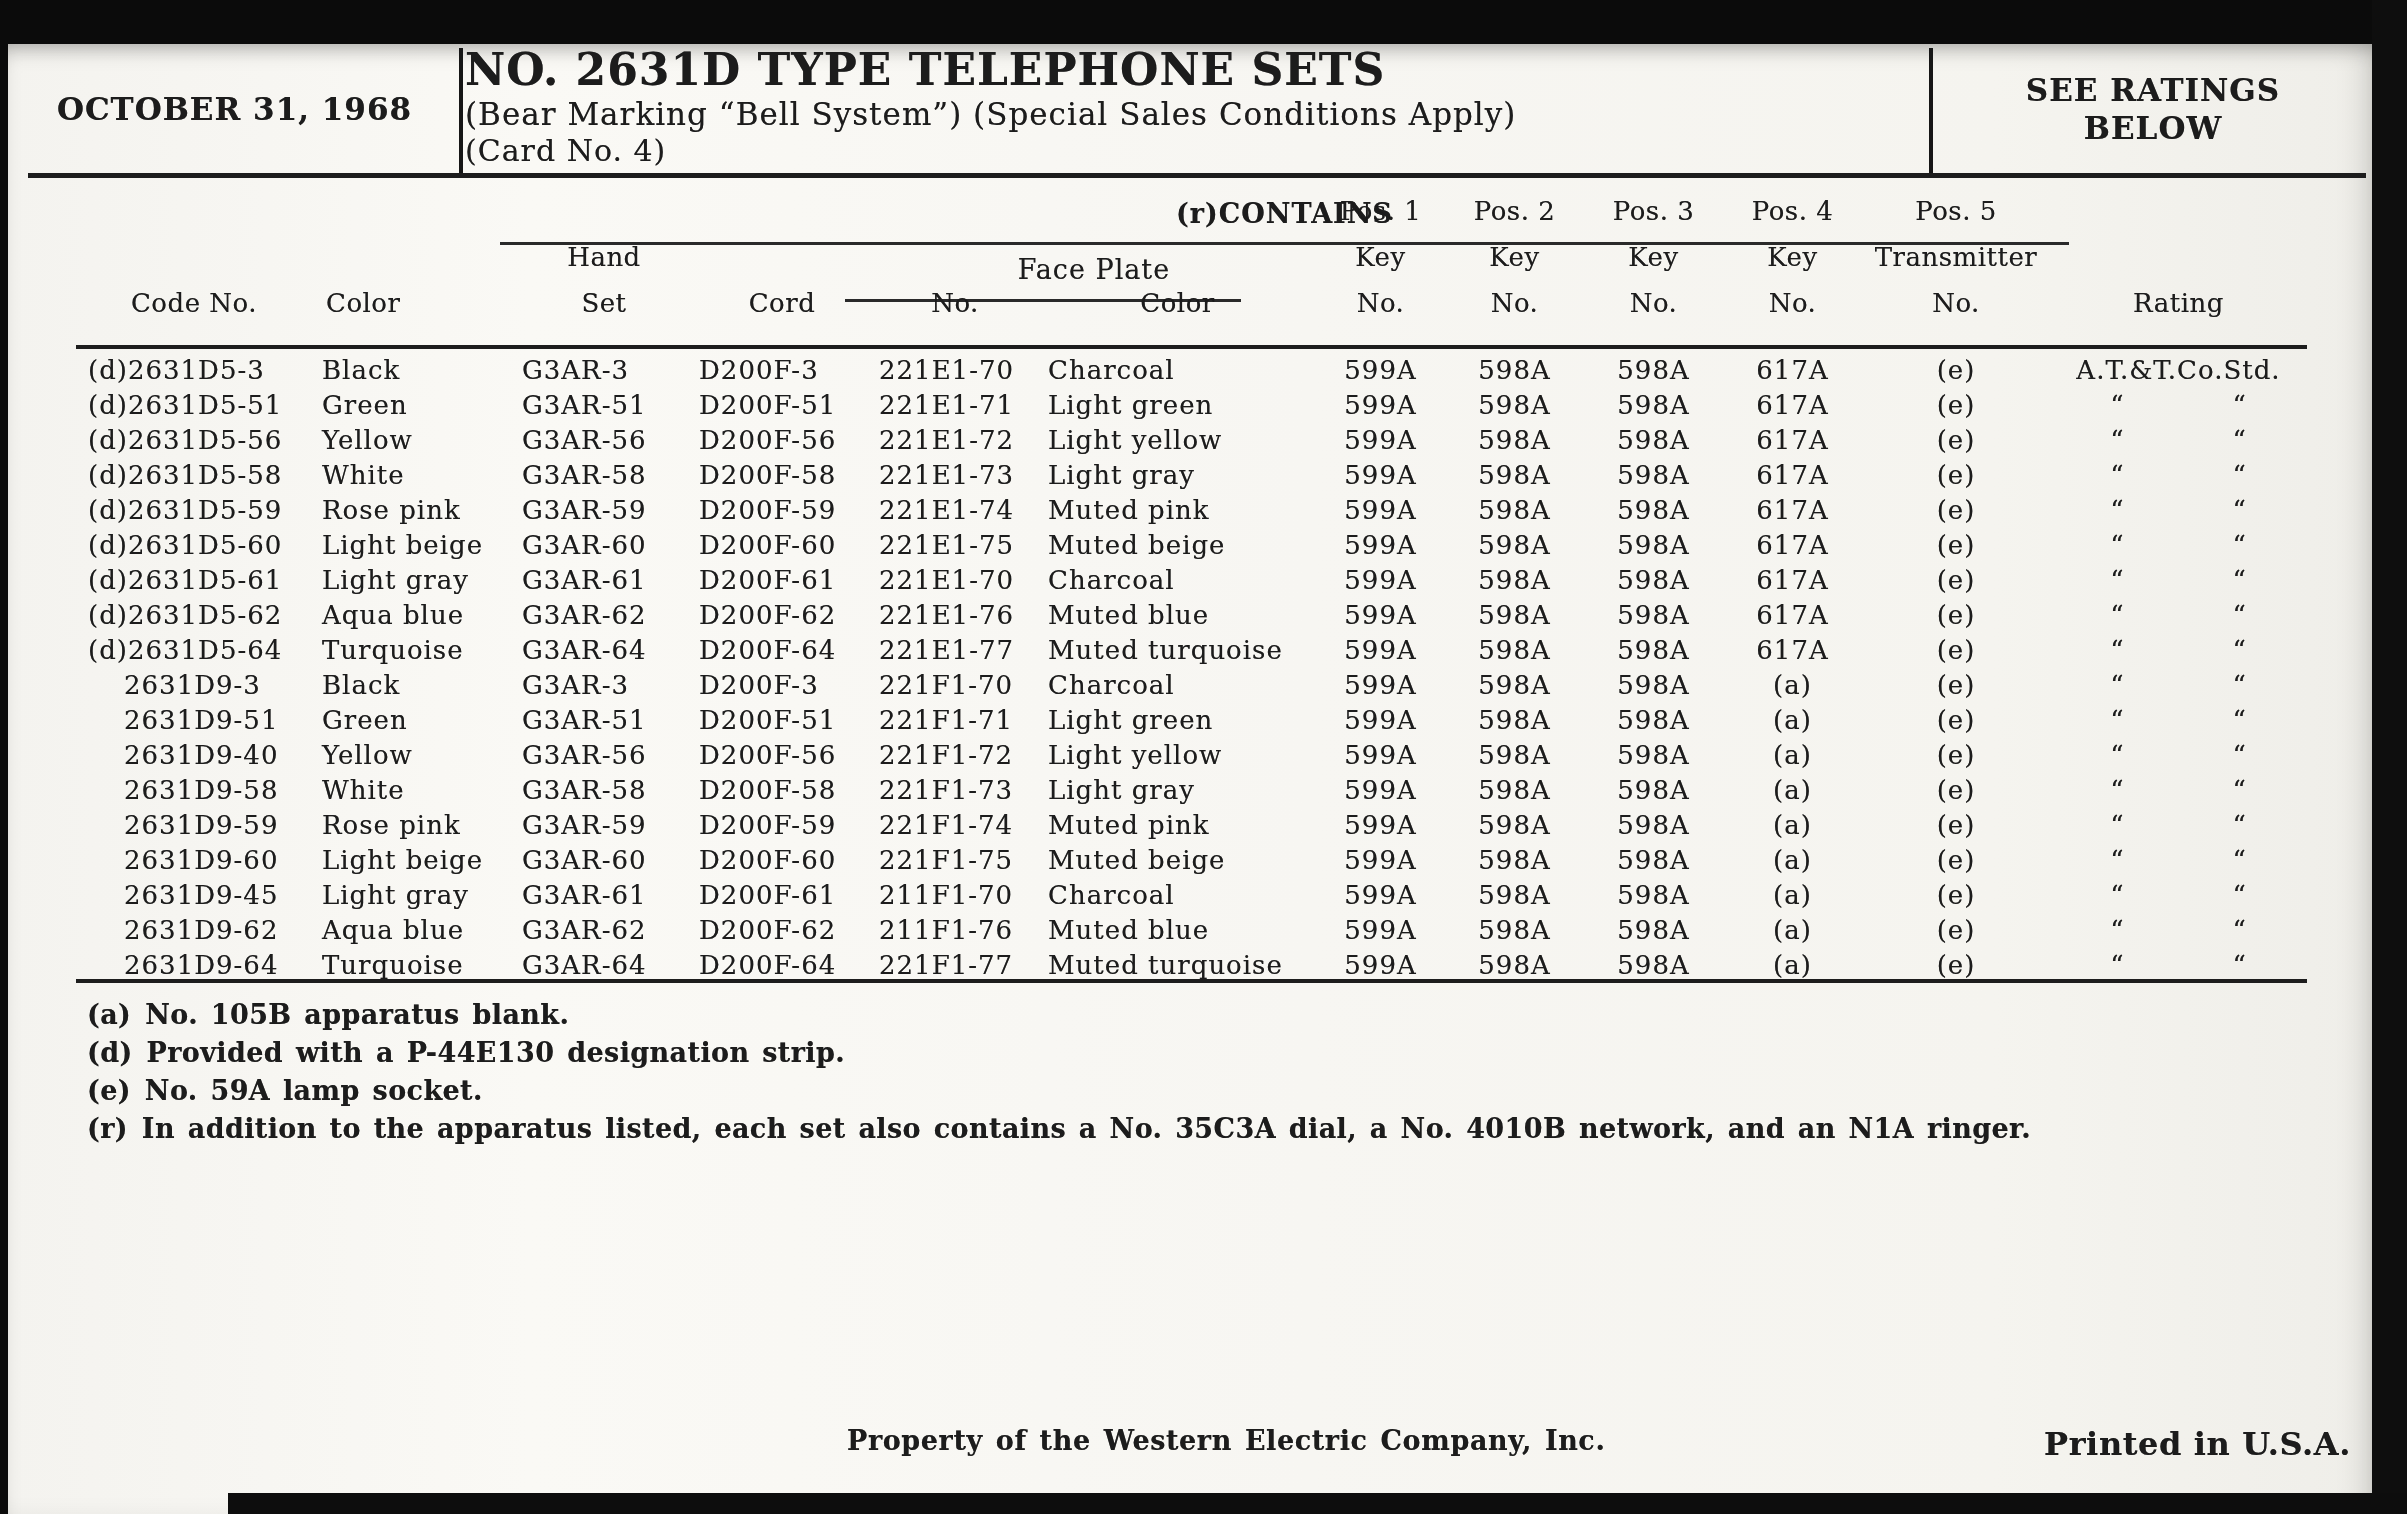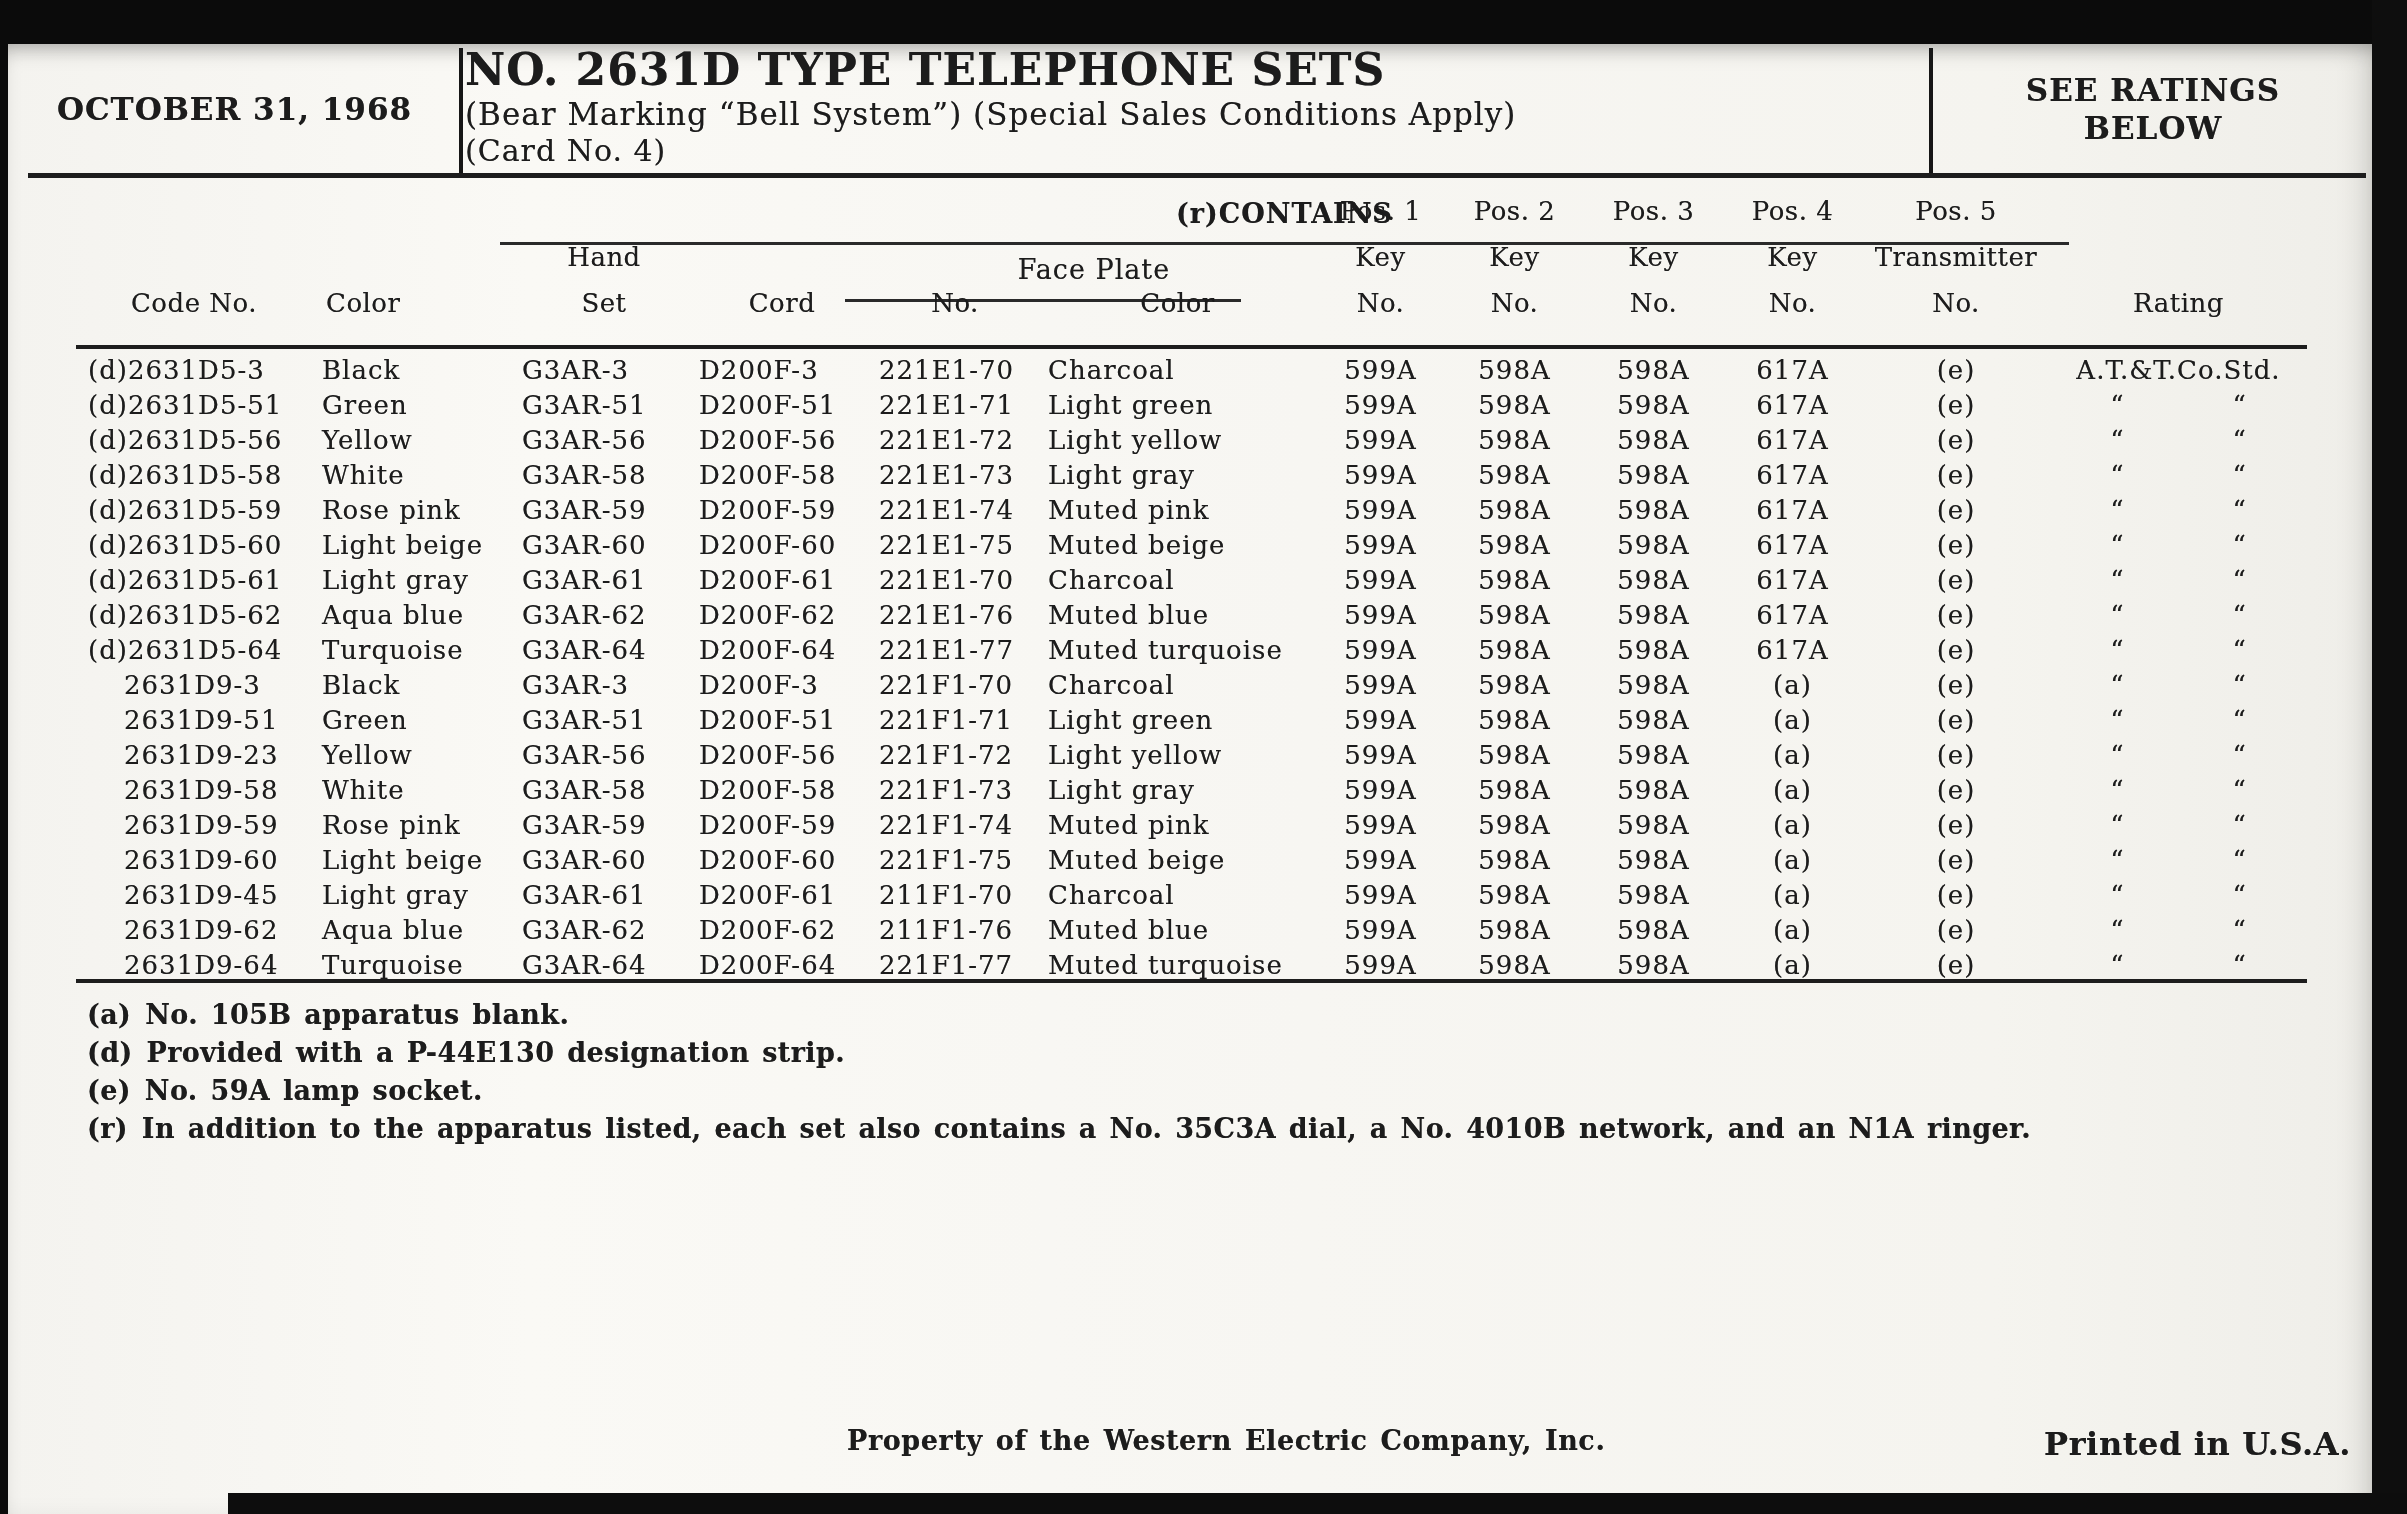--- a/index.html
+++ b/index.html
@@ -292,21 +292,21 @@
         <div class="cell c4">221F1-71</div>
         <div class="cell c5">Light green</div>
         <div class="cell c6">599A</div>
         <div class="cell c7">598A</div>
         <div class="cell c8">598A</div>
         <div class="cell c9">(a)</div>
         <div class="cell c10">(e)</div>
         <div class="cell c11">“    “</div>
       </div>
       <div class="trow">
-        <div class="cell c0 indent">2631D9-23</div>
+        <div class="cell c0 indent">2631D9-40</div>
         <div class="cell c1">Yellow</div>
         <div class="cell c2">G3AR-56</div>
         <div class="cell c3">D200F-56</div>
         <div class="cell c4">221F1-72</div>
         <div class="cell c5">Light yellow</div>
         <div class="cell c6">599A</div>
         <div class="cell c7">598A</div>
         <div class="cell c8">598A</div>
         <div class="cell c9">(a)</div>
         <div class="cell c10">(e)</div>

